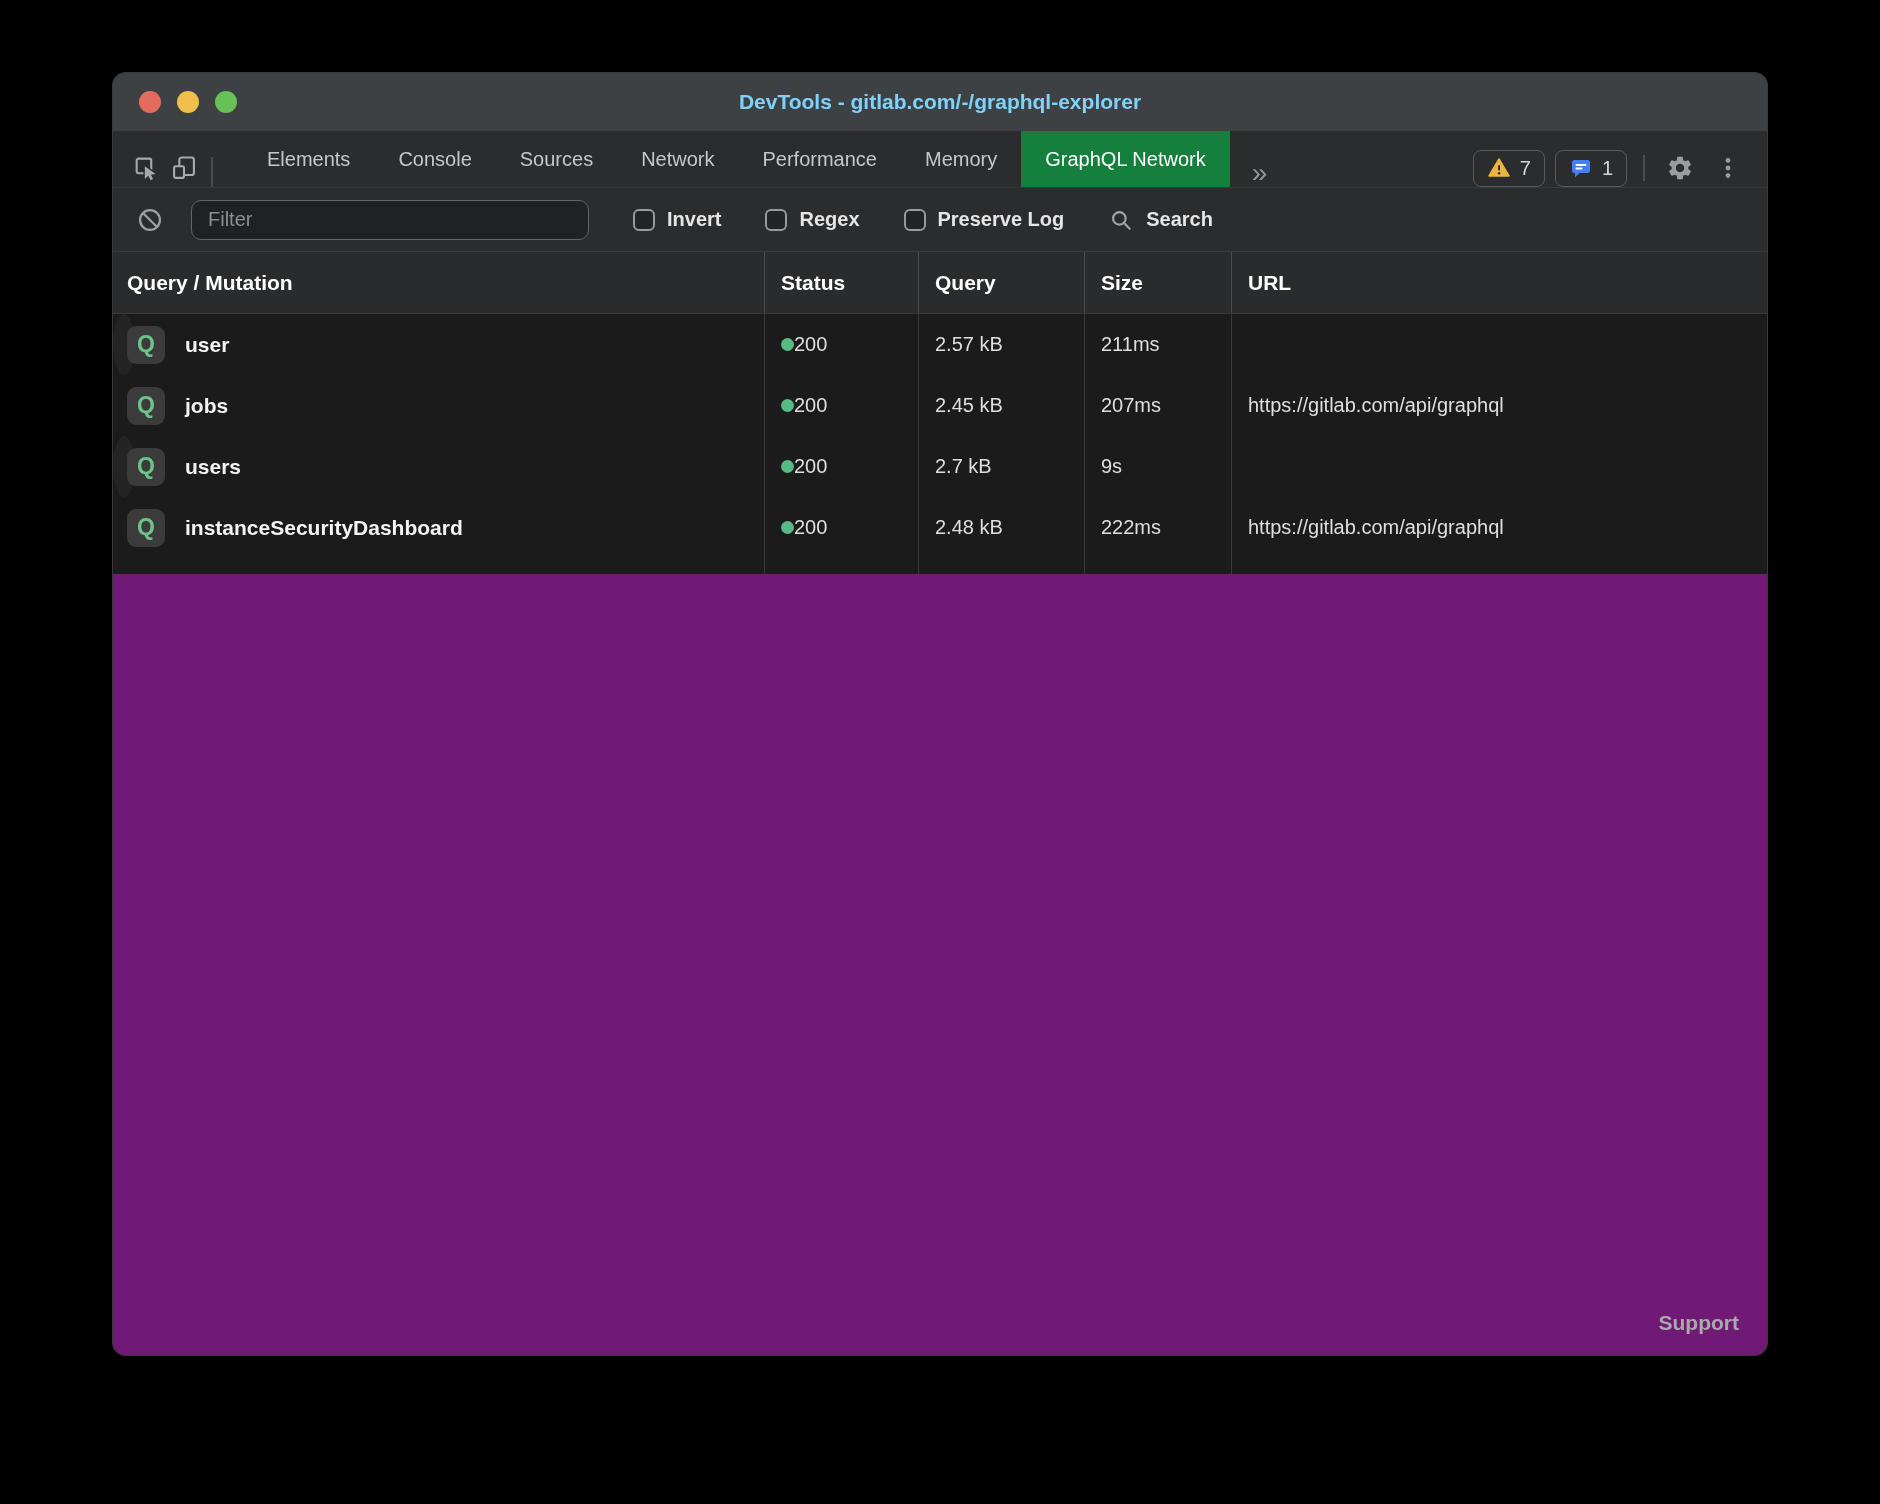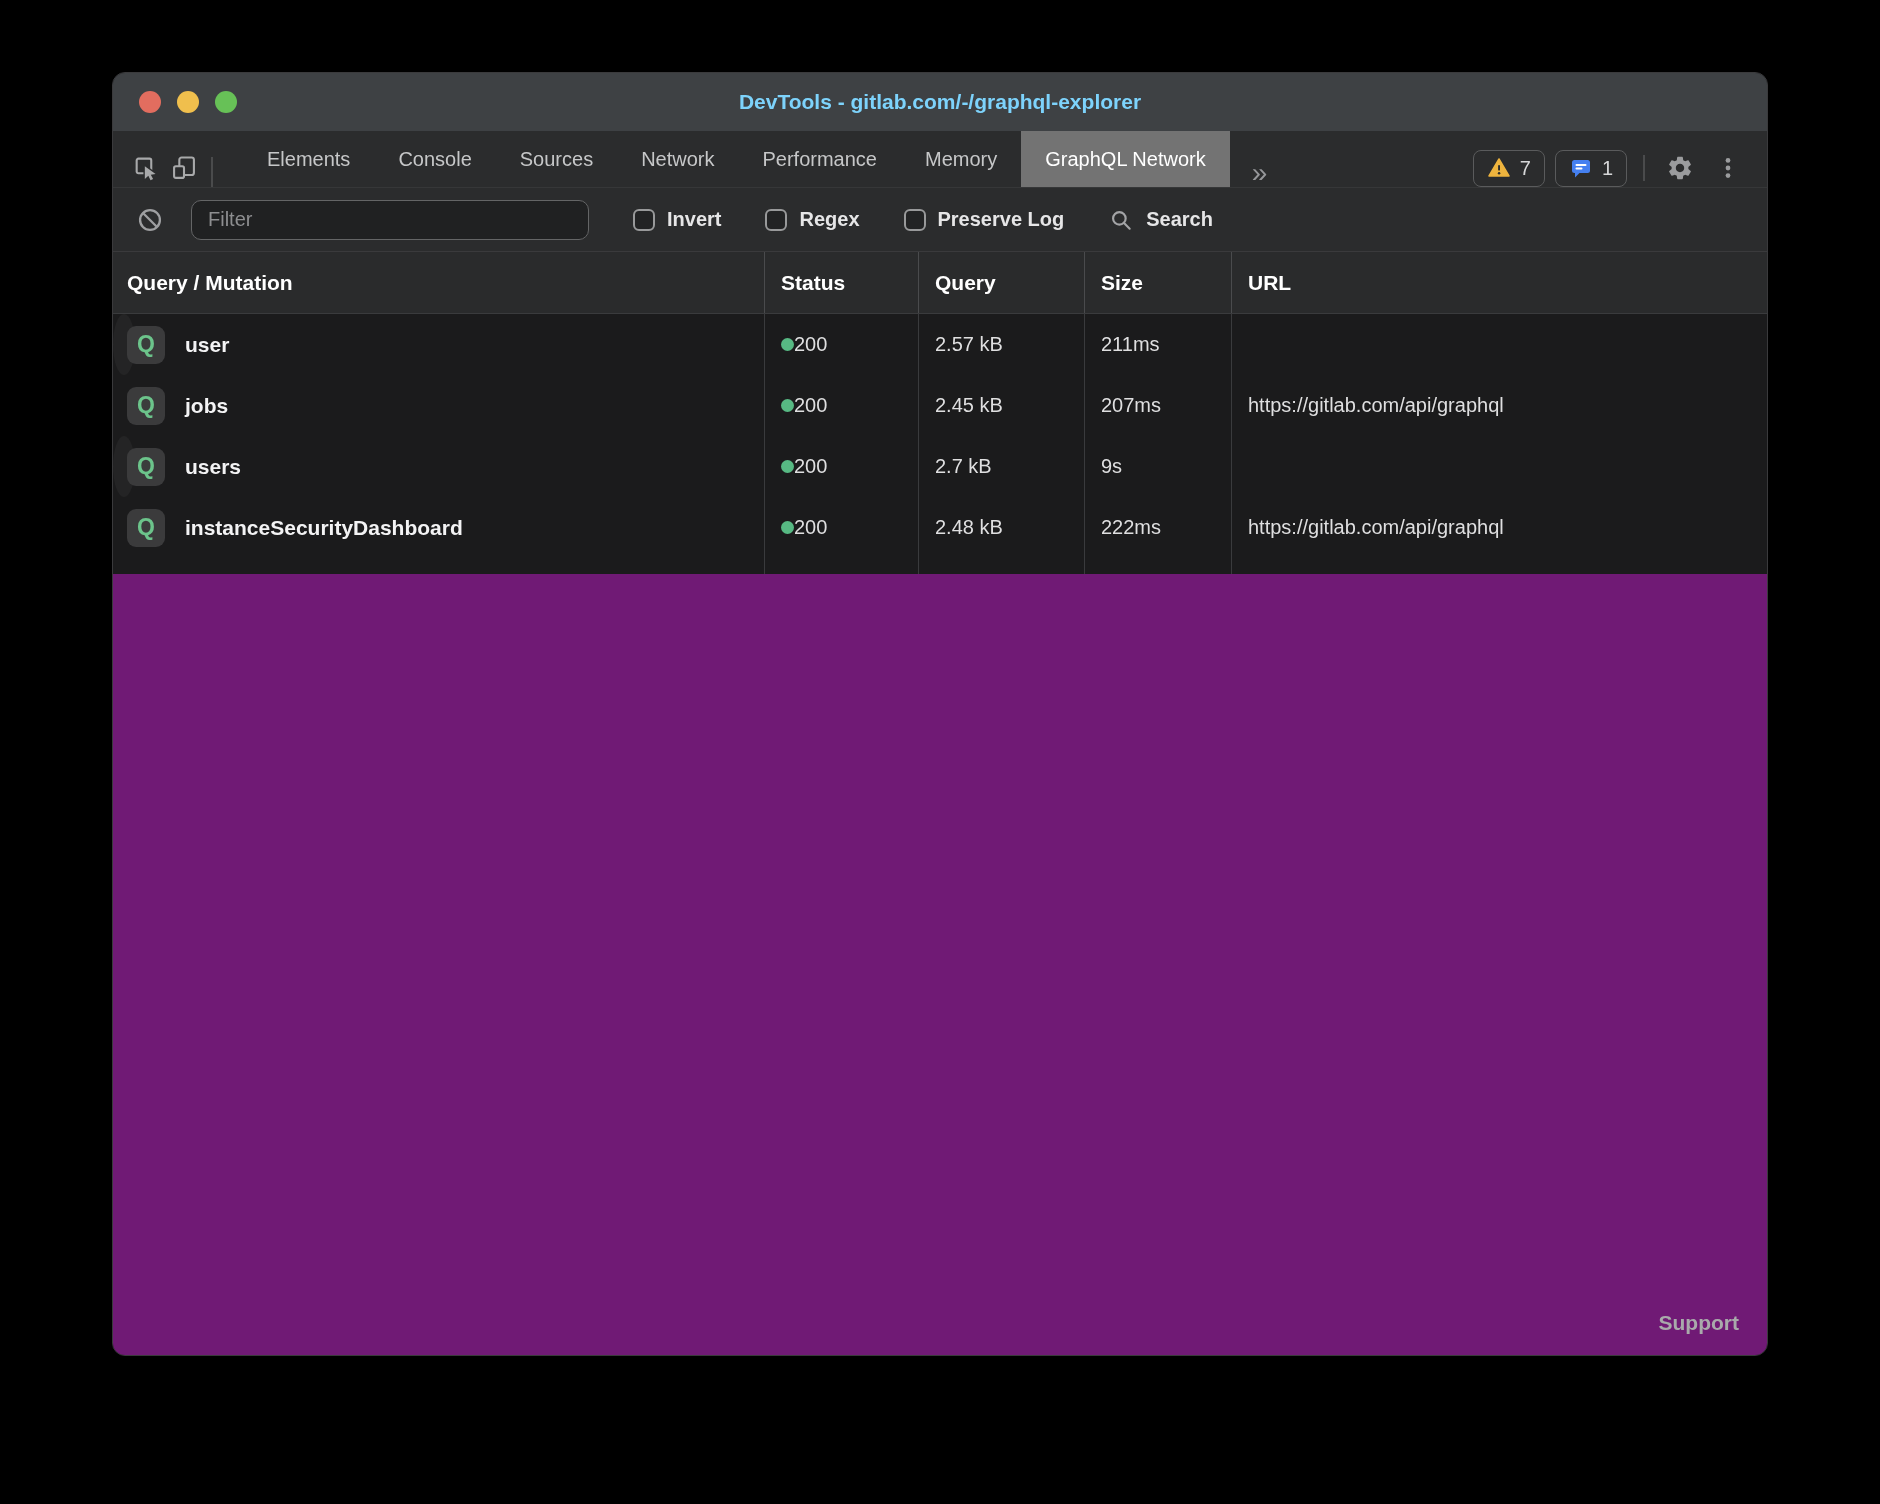--- a/index.html
+++ b/index.html
@@ -35,21 +35,21 @@
   }
   .icon-btn { display:flex; align-items:center; justify-content:center;
               width:38px; height:38px; flex:0 0 auto; }
   .vdiv { width:2px; height:30px; background:#4a4b4c; margin:0 14px 0 8px; flex:0 0 auto; }
   .vdiv.short { height:26px; margin:0 6px; }
   .tabs { display:flex; height:100%; margin-left:16px; }
   .tab {
     display:flex; align-items:center; padding:0 24px; height:100%;
     color:#c6c7c8; font-size:20px; white-space:nowrap; cursor:default;
   }
-  .tab.active { background:#737373; color:#fff; }
+  .tab.active { background:#15803d; color:#fff; }
   .chevrons { color:#96979a; font-size:28px; padding:0 22px; line-height:1; }
   .toolbar .right { margin-left:auto; display:flex; align-items:center;
                     gap:10px; padding-right:20px; }
   .badge {
     display:flex; align-items:center; gap:9px; height:37px; padding:0 13px;
     border:1.5px solid #5a5b5c; border-radius:8px; color:#d6d7d8; font-size:20px;
   }
 
   
   .filterbar {

